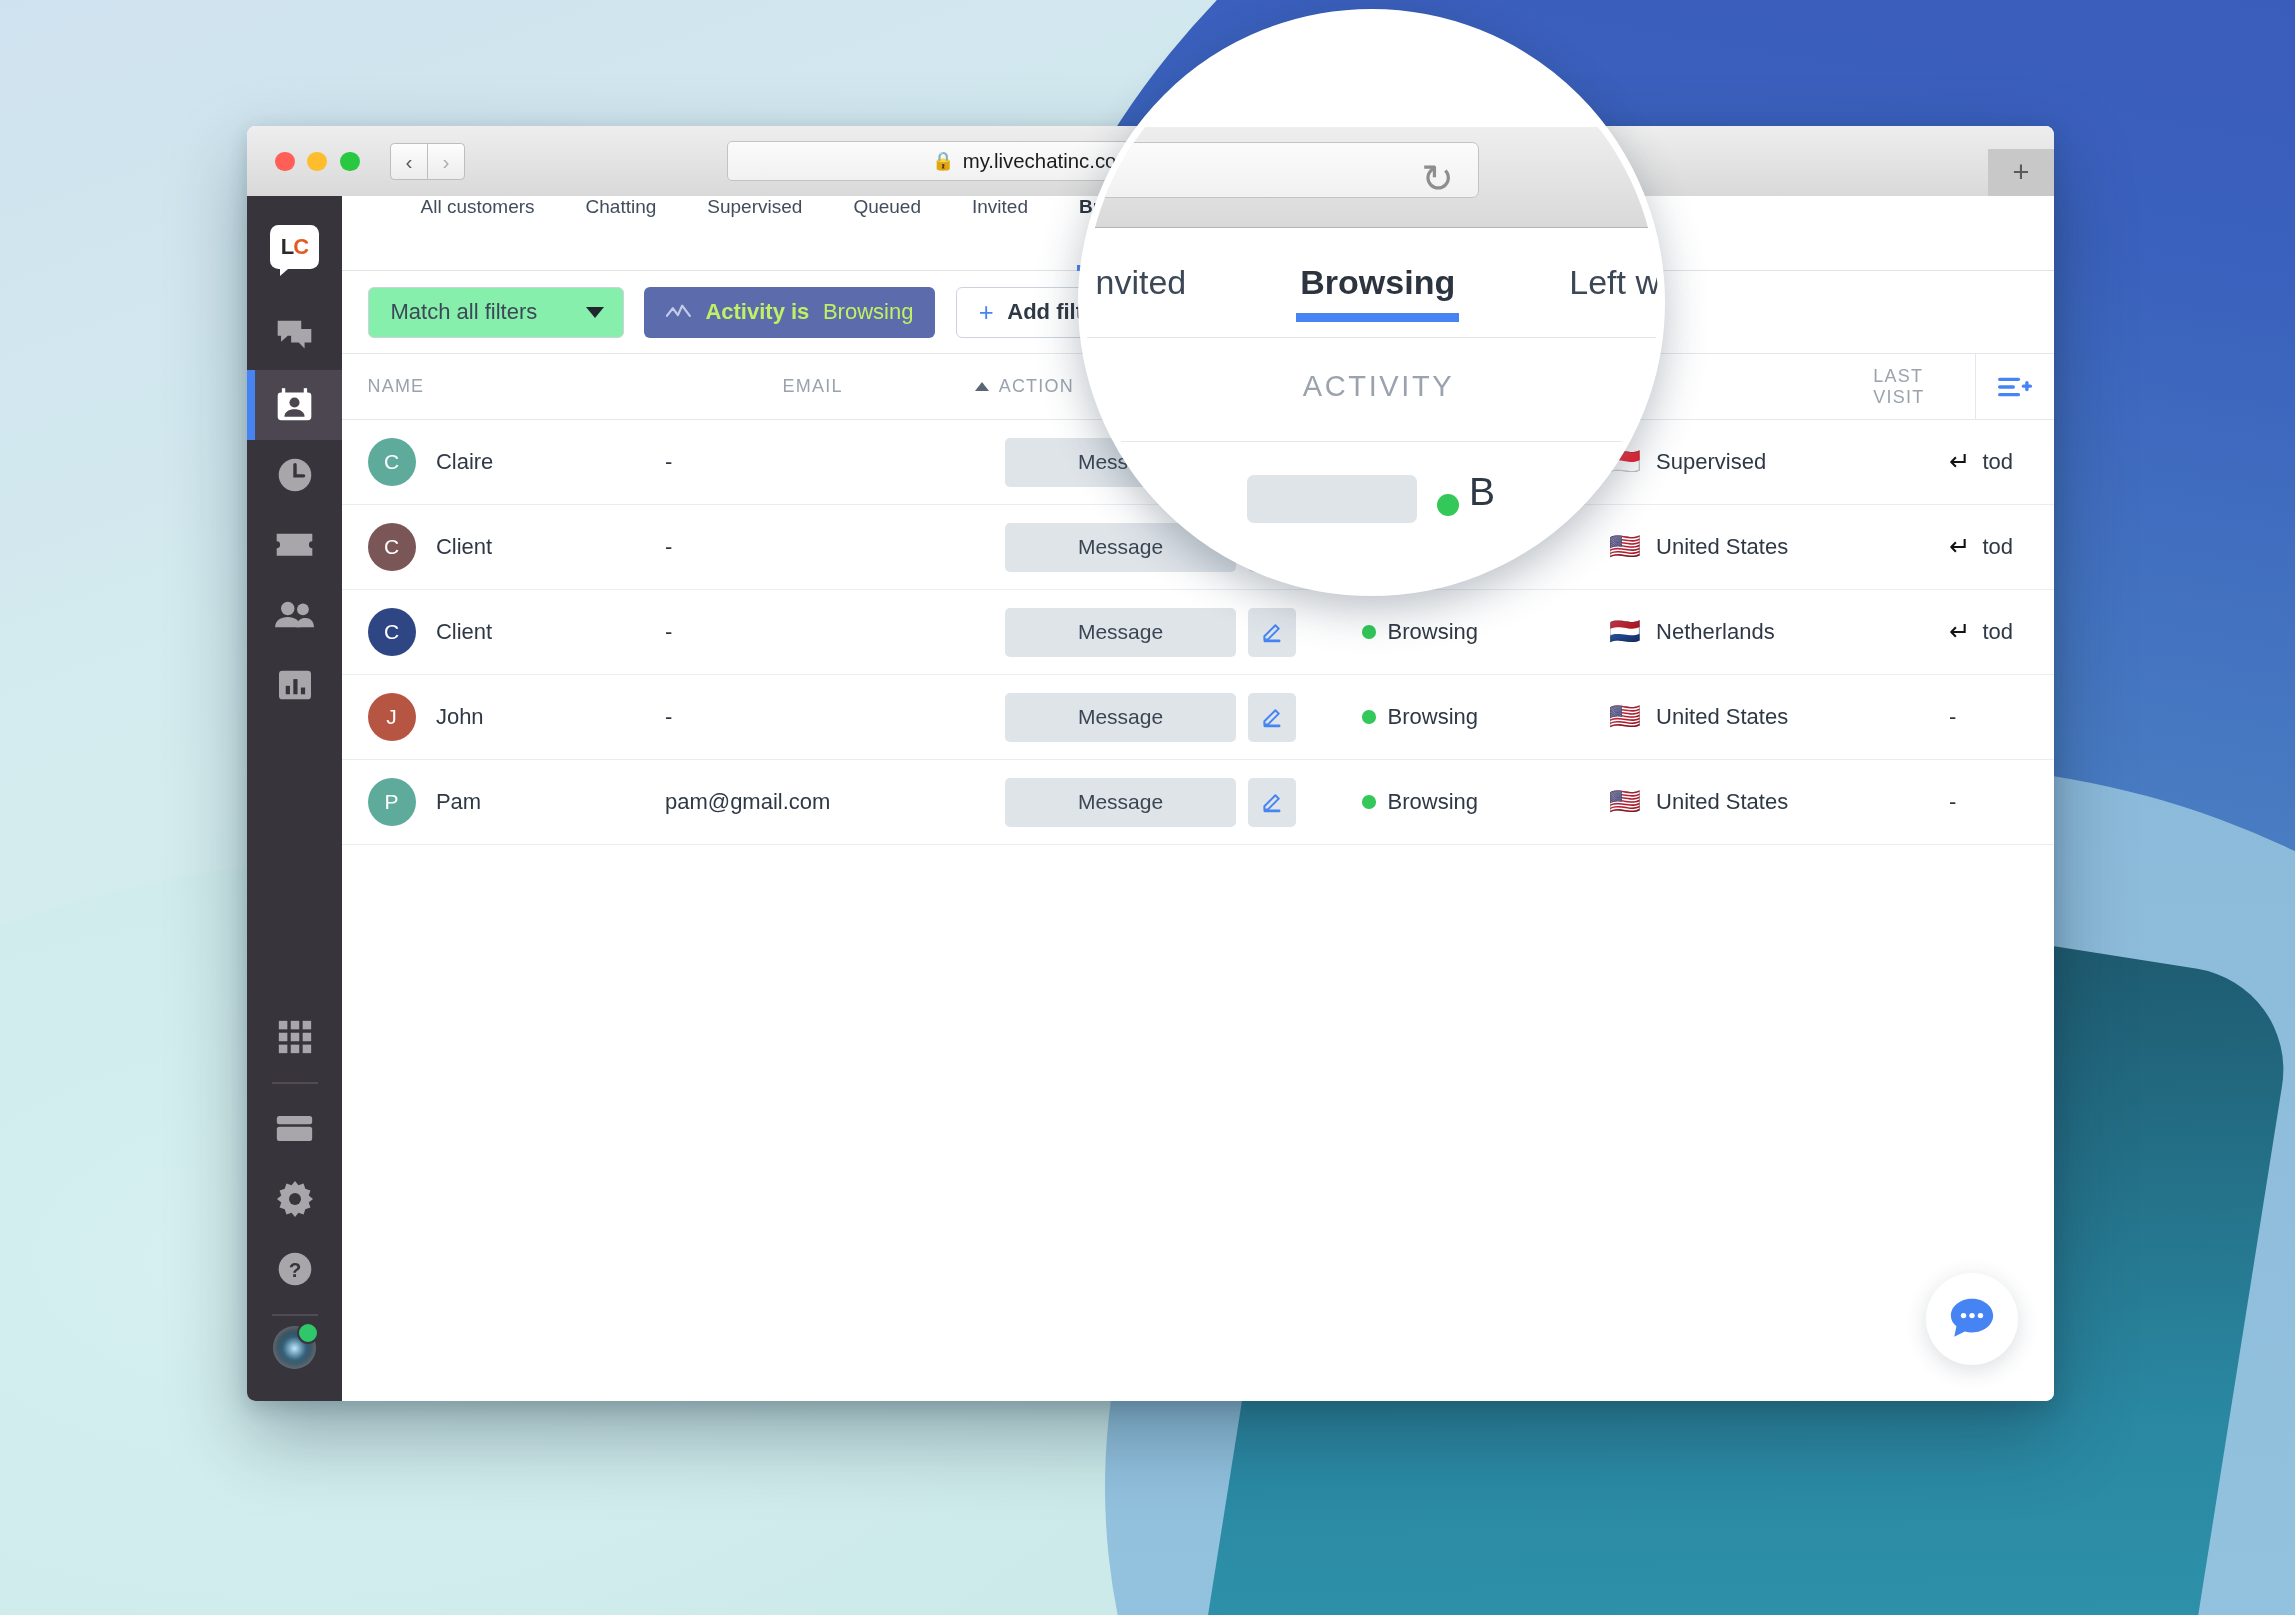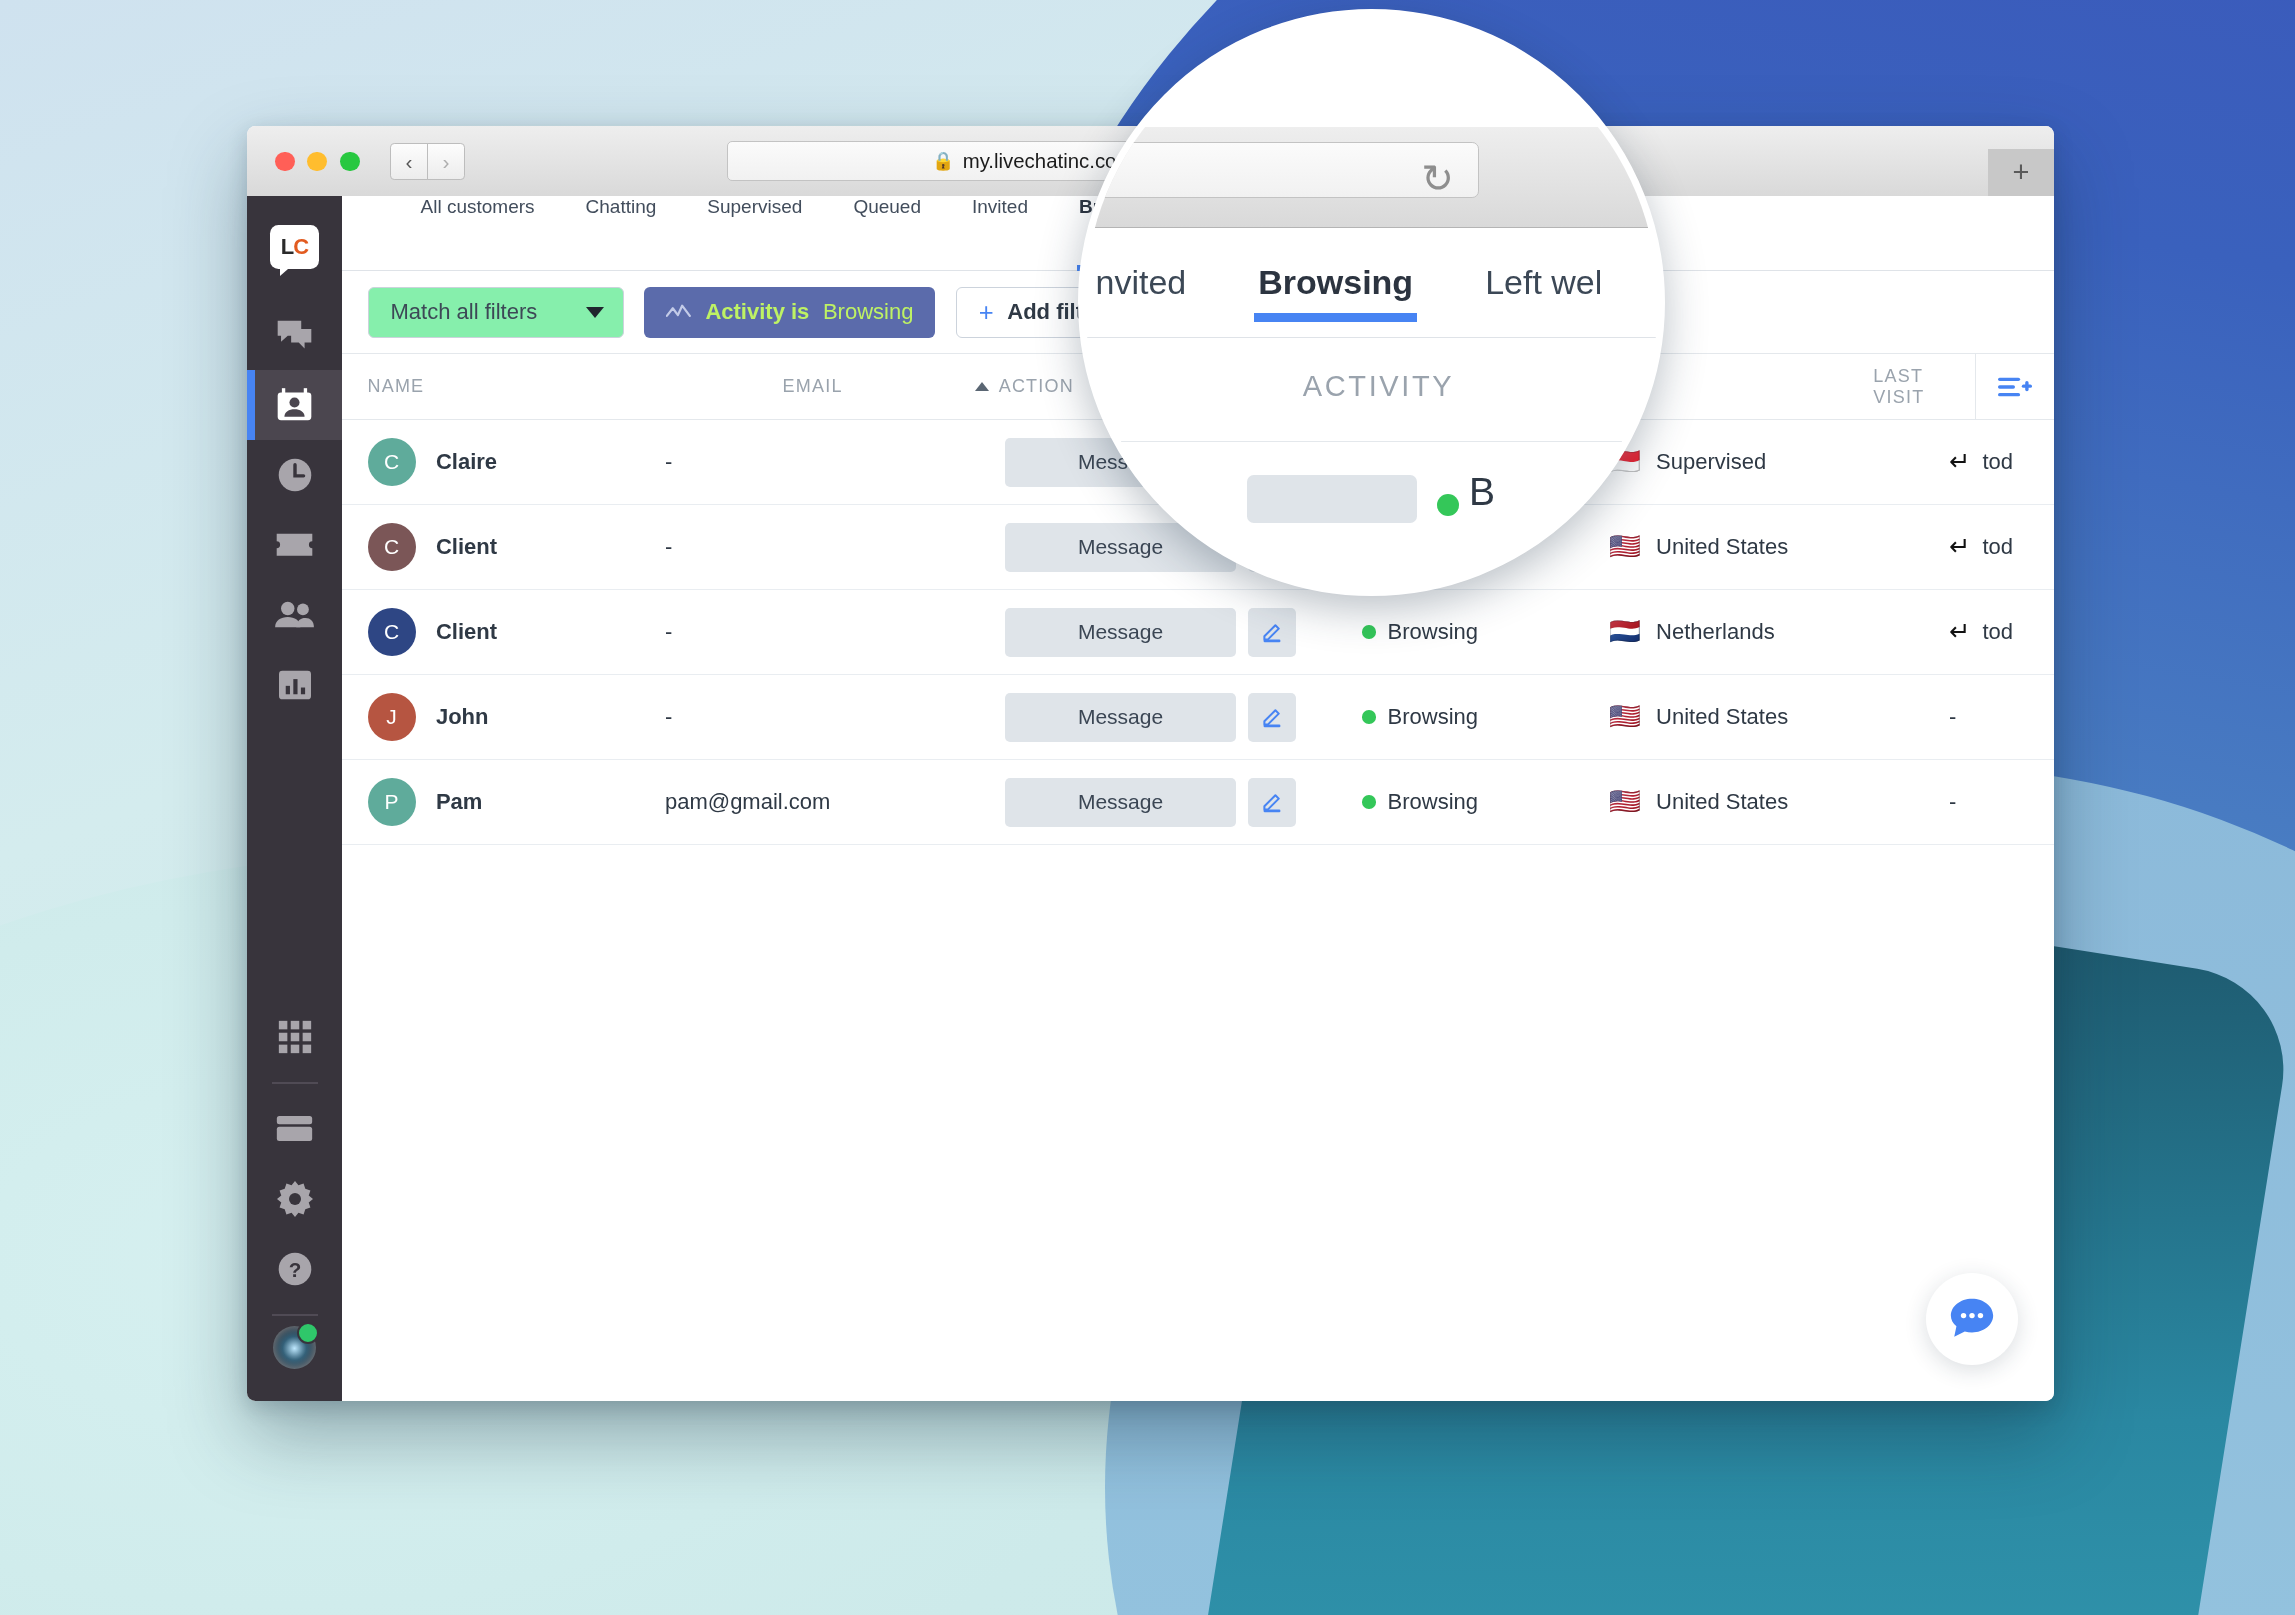--- a/index.html
+++ b/index.html
@@ -236,21 +236,21 @@
     border-bottom: 0.9px solid #e9edf1;
     font-size: 22px; color: #2f3945;
     box-sizing: border-box;
   }
   .cell-name { width: 323px; padding-left: 25.5px; box-sizing:border-box; display:flex; align-items:center; gap:20.4px; }
   .av {
     width: 48px; height: 48px; border-radius: 50%;
     display:flex; align-items:center; justify-content:center;
     color:#fff; font-size: 21px;
   }
-  .nm { font-weight: bold; text-align: center; }
+  .nm { font-weight: normal; text-align: center; }
   .cell-email { width: 340px; color:#2f3945; }
   .cell-action { width: 357px; display:flex; align-items:center; gap:12px; }
   .msgbtn {
     width: 231px; height: 49px;
     background: #dfe4e9; border-radius: 5.1px;
     display:flex; align-items:center; justify-content:center;
     font-size: 21px; color:#3b4654;
   }
   .editbtn {
     width: 48px; height: 49px;
@@ -299,21 +299,21 @@
     border: 1.7px solid #c3c3c3; border-radius: 6.8px;
     box-sizing:border-box;
     display:flex; align-items:center;
     padding-left: 12px;
     font-size: 32px; color:#1c1c1c;
   }
   #mag-reload { position:absolute; right: 24px; top: 13.6px; font-size: 39px; color:#8e8e8e; }
 
   #mag-tabs {
     position:absolute; left: -25.5px; top: 211px; width: 663px; height: 111px;
-    display:flex; align-items:center; gap: 0;
+    display:flex; align-items:center; gap: 0; justify-content: space-between;
   }
   .mag-tab {
     font-size: 34px; color:#3c4856;
     padding: 0 36px; white-space: nowrap; position: relative;
     height: 111px; display:flex; align-items:center;
   }
   .mag-tab.active { font-weight: bold; color:#2c3440; }
   .mag-tab.active::after {
     content:""; position:absolute; left:32px; right:32px; bottom: 15.3px; height:9.4px; background:#4784f3;
   }

